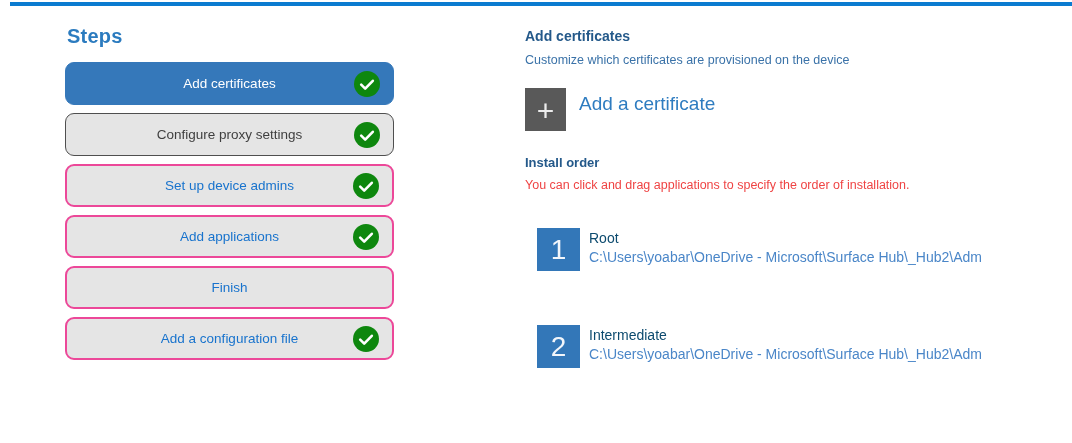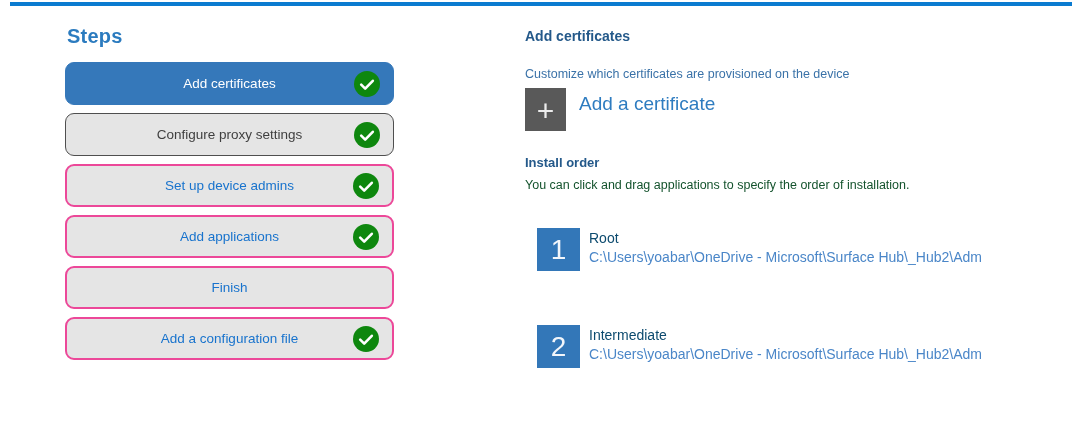--- a/index.html
+++ b/index.html
@@ -34,38 +34,38 @@
   .step.neutral  { border: 1px solid #4f4f4f; color: #3f3f3f; }
   .step.active   { border: 2px solid #ec4899; color: #1873cd; }
   .step .check {
     position: absolute; right: 13px; top: 50%; transform: translateY(-50%);
     width: 26px; height: 26px; display: block;
   }
 
   
   .content { position: absolute; left: 525px; top: 28px; width: 540px; }
   .content-title { font-size: 14px; font-weight: 700; color: #24598a; }
-  .content-subtitle { font-size: 12.5px; color: #3a72a8; margin-top: 23px; }
+  .content-subtitle { font-size: 12.5px; color: #3a72a8; margin-top: 9px; }
 
   .add-cert-row {
     position: absolute; left: 0; top: 60px;
     display: flex; align-items: flex-start; cursor: pointer;
   }
   .plus-btn {
     width: 41px; height: 43px; background: #595959;
     display: flex; align-items: center; justify-content: center;
   }
   .plus-glyph {
     color: #ececec; font-size: 30px; font-weight: 300; line-height: 1;
     margin-top: 2px;
   }
   .add-cert-label { font-size: 19px; color: #2e7cc0; margin-left: 13px; margin-top: 5px; }
 
   .install-title { position: absolute; left: 0; top: 127px; font-size: 13px; font-weight: 700; color: #24598a; }
-  .install-desc  { position: absolute; left: 0; top: 150px; font-size: 12.5px; color: #14532d; white-space: nowrap; }
+  .install-desc  { position: absolute; left: 0; top: 150px; font-size: 12.5px; color: #ef4444; white-space: nowrap; }
 
   .install-item { position: absolute; left: 12px; display: flex; cursor: grab; }
   .install-item.pos-1 { top: 200px; }
   .install-item.pos-2 { top: 297px; }
   .order-square {
     width: 43px; height: 43px; background: #3377b8; flex: 0 0 auto;
     display: flex; align-items: center; justify-content: center;
   }
   .order-number { color: #f2f6fb; font-size: 28px; font-weight: 400; line-height: 1; }
   .item-text { margin-left: 9px; padding-top: 1px; width: 430px; overflow: hidden; }

